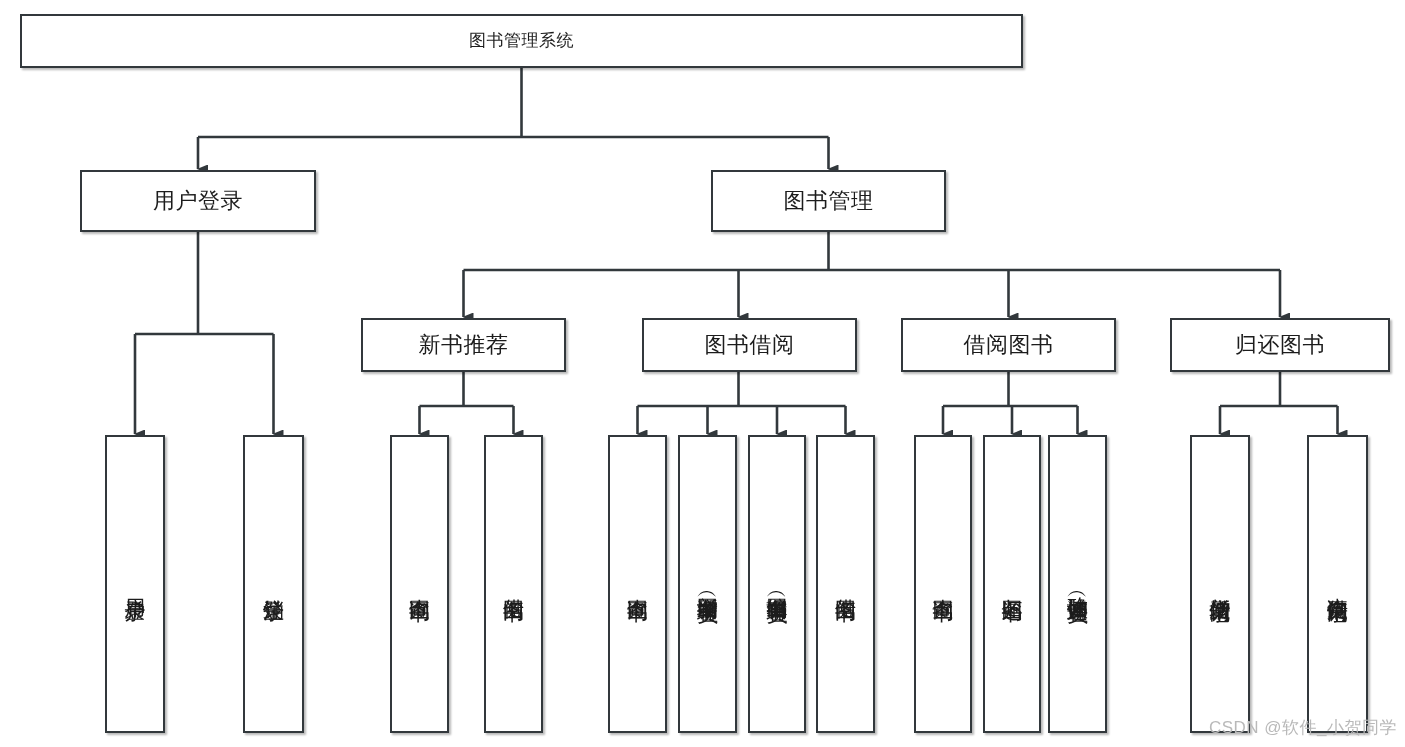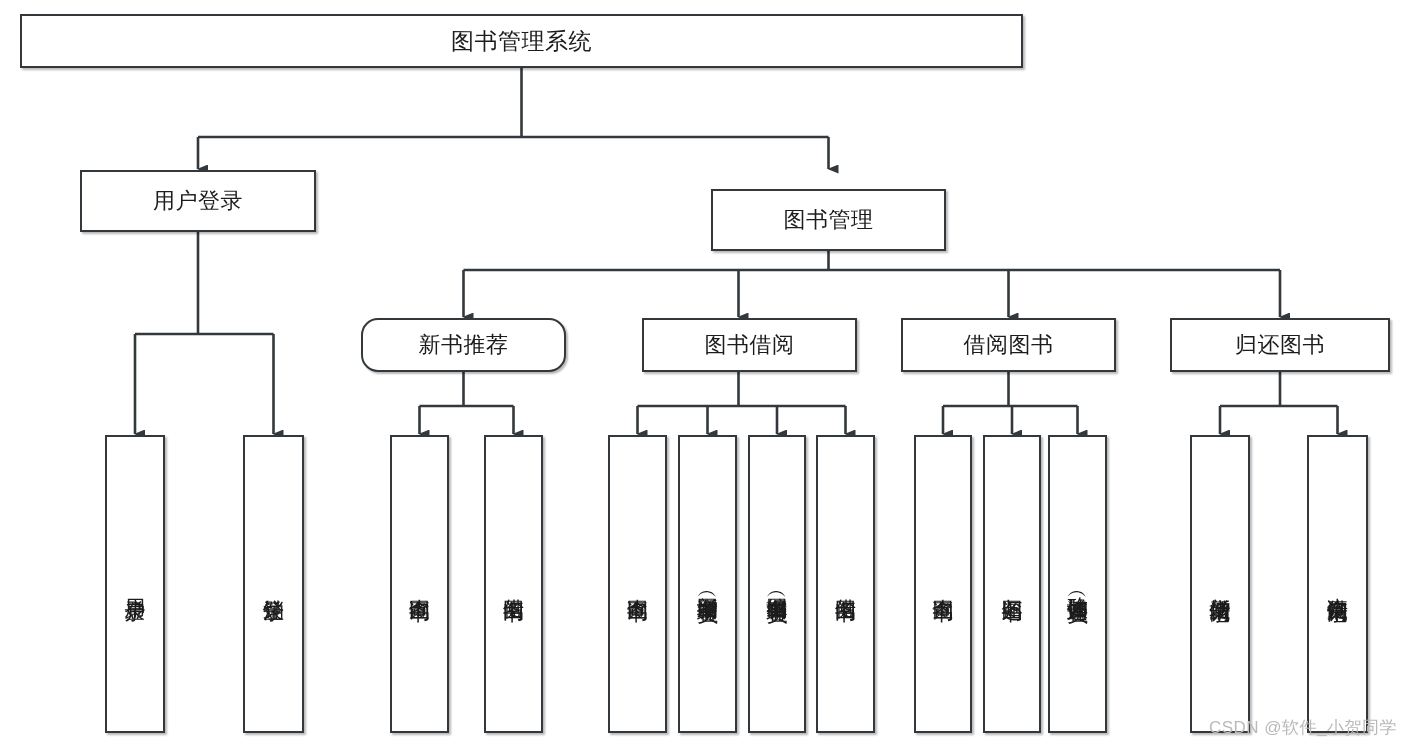--- a/index.html
+++ b/index.html
@@ -43,21 +43,21 @@
     letter-spacing: 0.5px;
   }
   .node-box.vertical .node-label {
     writing-mode: vertical-rl;
     text-orientation: upright;
     white-space: normal;
     font-size: 21px;
     letter-spacing: 1px;
     text-align: center;
   }
-  .node-box.root .node-label { font-size: 23px; }
+  .node-box.root .node-label { font-size: 17px; }
   .node-box.level2 .node-label { font-size: 22px; }
   .node-box.level3 .node-label { font-size: 22px; }
   #watermark {
     position: absolute;
     right: 8px;
     bottom: 8px;
     font-size: 17px;
     color: #b9b9b9;
     white-space: nowrap;
     letter-spacing: 0.5px;
@@ -112,24 +112,24 @@
       </g>
   </svg>
 
   <div id="nodes-layer">
       <div class="node-box level1 root" style="left: 20px; top: 14px; width: 1003px; height: 54px;">
         <span class="node-label">图书管理系统</span>
       </div>
       <div class="node-box level2" style="left: 80px; top: 170px; width: 236px; height: 62px;">
         <span class="node-label">用户登录</span>
       </div>
-      <div class="node-box level2" style="left: 711px; top: 170px; width: 235px; height: 62px; margin-top: 19px;">
+      <div class="node-box level2" style="left: 711px; top: 170px; width: 235px; height: 62px;">
         <span class="node-label">图书管理</span>
       </div>
-      <div class="node-box level3" style="left: 361px; top: 318px; width: 205px; height: 54px; border-radius: 17px;">
+      <div class="node-box level3" style="left: 361px; top: 318px; width: 205px; height: 54px;">
         <span class="node-label">新书推荐</span>
       </div>
       <div class="node-box level3" style="left: 631px; top: 318px; width: 215px; height: 54px; margin-left: 11px;">
         <span class="node-label">图书借阅</span>
       </div>
       <div class="node-box level3" style="left: 901px; top: 318px; width: 215px; height: 54px;">
         <span class="node-label">借阅图书</span>
       </div>
       <div class="node-box level3" style="left: 1170px; top: 318px; width: 220px; height: 54px;">
         <span class="node-label">归还图书</span>

